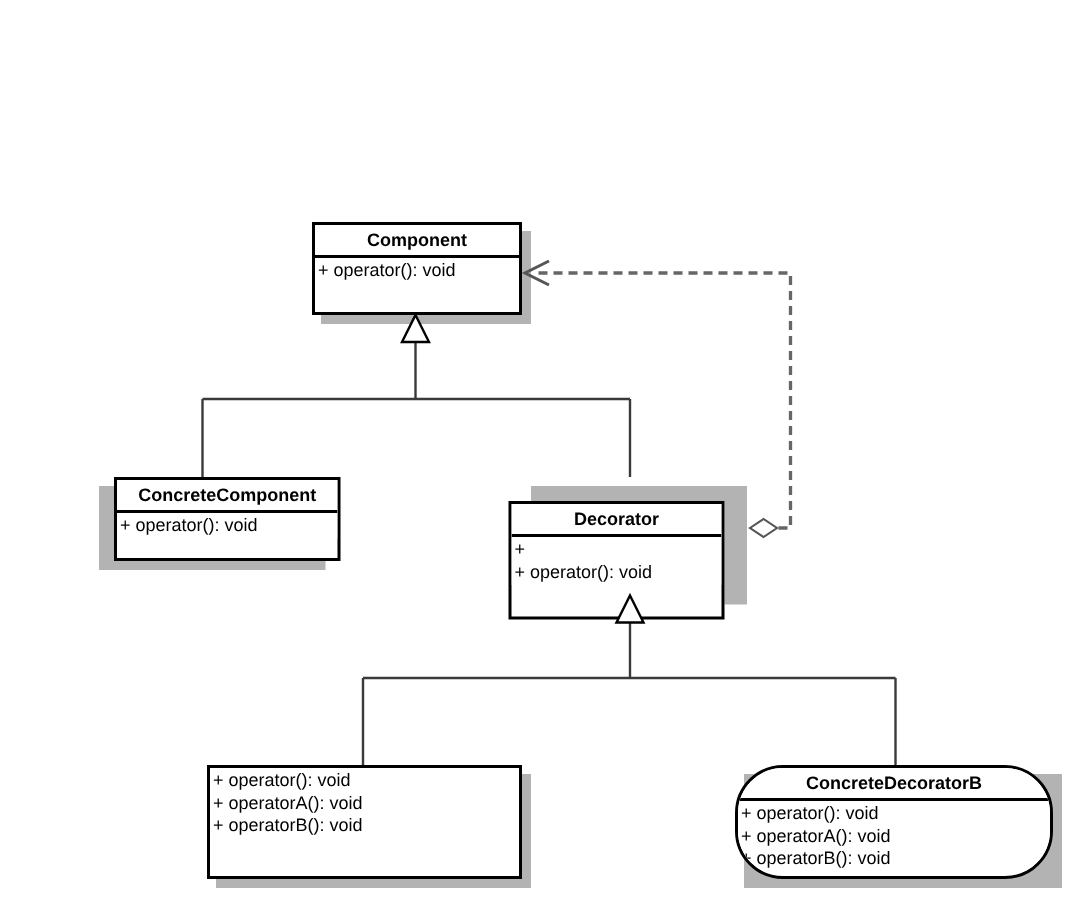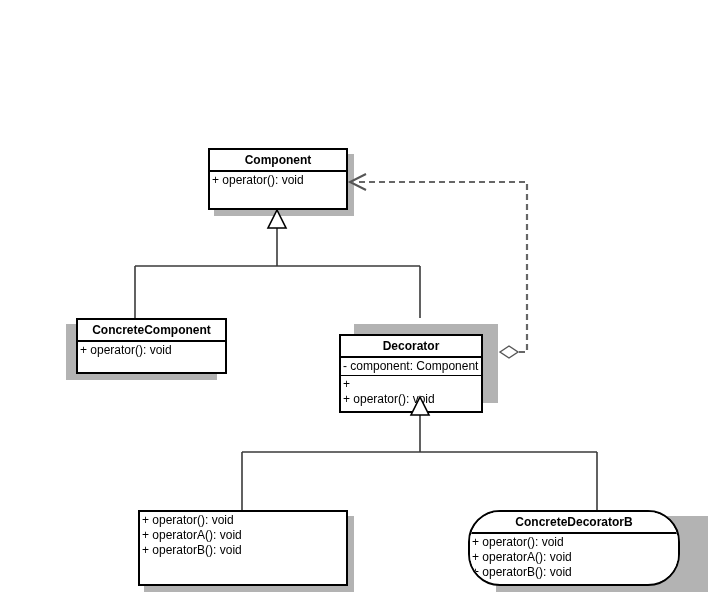--- a/index.html
+++ b/index.html
@@ -84,40 +84,37 @@
   <div class="uml-class" style="left:76px; top:318px; width:151px; height:56px;">
     <div class="cls-name">ConcreteComponent</div>
     <div class="cls-compartment">
       <div class="cls-line">+ operator(): void</div>
     </div>
   </div>
 
   <div class="cls-shadow" style="left:354px; top:324px; width:144px; height:79px;"></div>
   <div class="uml-class" style="left:339px; top:318px; width:144px; height:79px;margin-top:16px;">
     <div class="cls-name">Decorator</div>
-    <div class="cls-compartment bordered">
-      <div class="cls-line">- component: Component</div>
-    </div>
     <div class="cls-compartment">
       <div class="cls-line">+</div>
       <div class="cls-line">+ operator(): void</div>
     </div>
   </div>
 
   <div class="cls-shadow" style="left:144px; top:516px; width:210px; height:76px;"></div>
   <div class="uml-class" style="left:138px; top:510px; width:210px; height:76px;">
     <div class="cls-compartment">
       <div class="cls-line">+ operator(): void</div>
       <div class="cls-line">+ operatorA(): void</div>
       <div class="cls-line">+ operatorB(): void</div>
     </div>
   </div>
 
   <div class="cls-shadow" style="left:496px; top:516px; width:212px; height:76px;"></div>
-  <div class="uml-class" style="left:468px; top:510px; width:212px; height:76px;border-radius:32px;">
+  <div class="uml-class" style="left:490px; top:510px; width:212px; height:76px;border-radius:32px;">
     <div class="cls-name">ConcreteDecoratorB</div>
     <div class="cls-compartment">
       <div class="cls-line">+ operator(): void</div>
       <div class="cls-line">+ operatorA(): void</div>
       <div class="cls-line">+ operatorB(): void</div>
     </div>
   </div>
 
   <svg class="overlay" viewBox="0 0 724 614" xmlns="http://www.w3.org/2000/svg">
     

